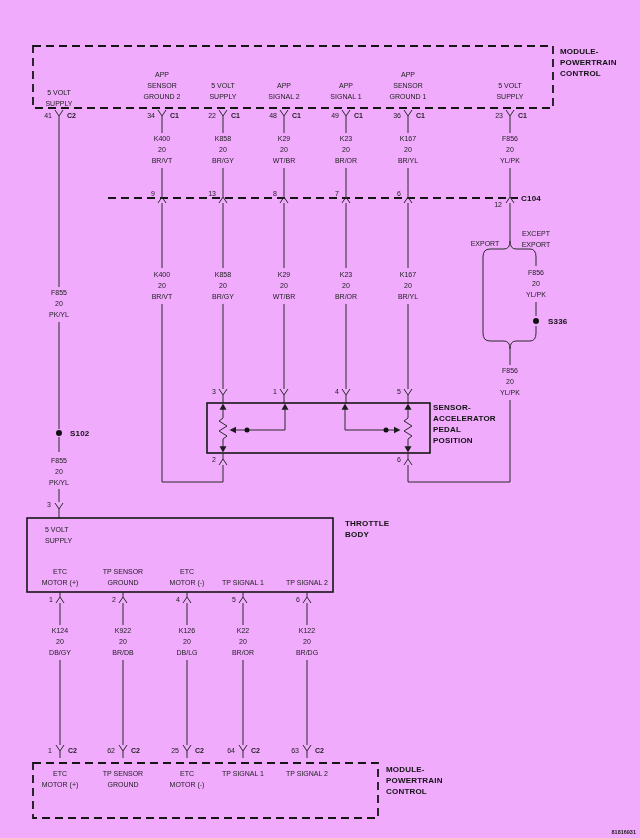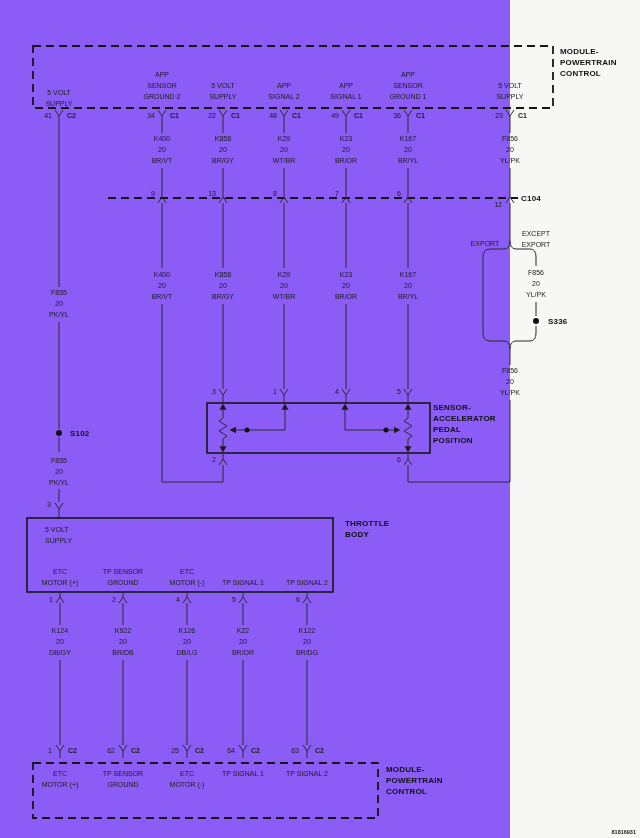--- a/index.html
+++ b/index.html
@@ -1,16 +1,16 @@
 <!DOCTYPE html>
 <html><head>
 <meta charset="utf-8">
 <style>
   html,body{margin:0;padding:0;background:#f7f7f5;}
-  .page{position:relative;width:510px;height:838px;background:#8b5cf6;}
+  .page{position:relative;width:640px;height:838px;background:#f0abfc;}
   svg{position:absolute;left:0;top:0;}
   .t{font-family:"Liberation Sans",sans-serif;font-size:7px;fill:#1c1c1c;}
   .tc{text-anchor:middle;}
   .te{text-anchor:end;}
   .b{font-weight:bold;font-size:7px;}
   .name{font-family:"Liberation Sans",sans-serif;font-size:8px;font-weight:bold;fill:#111;letter-spacing:.2px;}
   .num{font-family:"Liberation Sans",sans-serif;font-size:5.5px;font-weight:bold;fill:#222;}
   .wire{stroke:#2a2a2a;stroke-width:1;fill:none;}
   .boxline{stroke:#161616;stroke-width:1.6;fill:none;}
   .dashbox{stroke:#161616;stroke-width:1.8;fill:none;stroke-dasharray:8 5;}

